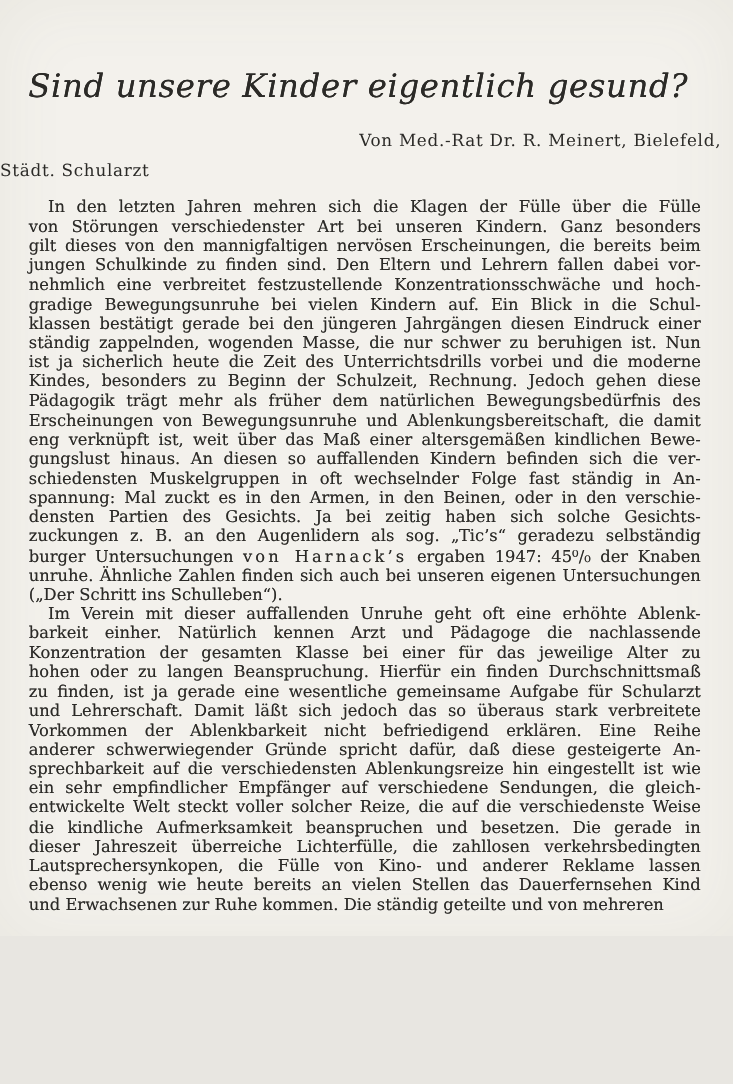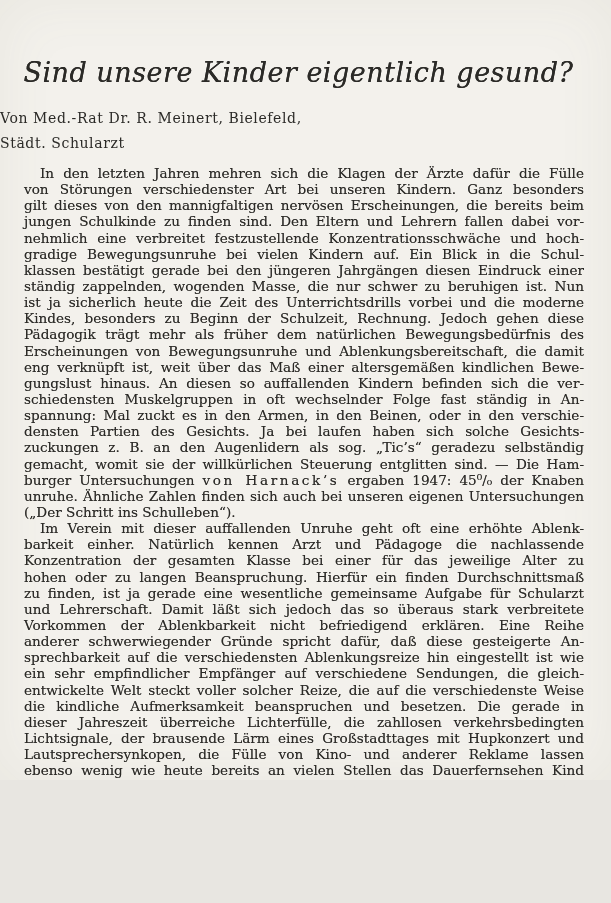--- a/index.html
+++ b/index.html
@@ -29,21 +29,21 @@
     font-size: 27px;
     line-height: 34px;
     letter-spacing: 0.5px;
     text-shadow: 0 0 0.4px currentColor;
   }
   .byline {
     position: absolute;
     top: 110px;
     left: 0;
     right: 10px;
-    text-align: left;
+    text-align: right;
     font-size: 14px;
     letter-spacing: 0.6px;
   }
   .byline-role {
     position: absolute;
     top: 135px;
     left: 0;
     right: 10px;
     text-align: left;
     font-size: 14px;
@@ -79,57 +79,55 @@
 </style>
 </head>
 <body>
 
 <div class="sheet" style="--paper: #f3f1ec; --ink: #2b2a27;">
   <div class="title">Sind unsere Kinder eigentlich gesund?</div>
   <div class="byline">Von Med.-Rat Dr. R. Meinert, Bielefeld,</div>
   <div class="byline-role">Städt. Schularzt</div>
   <div class="article">
       <div class="para">
-        <div class="line first">In den letzten Jahren mehren sich die Klagen der Ärzte dafür die Fülle</div>
+        <div class="line first">In den letzten Jahren mehren sich die Klagen der Fülle über die Fülle</div>
         <div class="line">von Störungen verschiedenster Art bei unseren Kindern. Ganz besonders</div>
         <div class="line">gilt dieses von den mannigfaltigen nervösen Erscheinungen, die bereits beim</div>
         <div class="line">jungen Schulkinde zu finden sind. Den Eltern und Lehrern fallen dabei vor-</div>
         <div class="line">nehmlich eine verbreitet festzustellende Konzentrationsschwäche und hoch-</div>
         <div class="line">gradige Bewegungsunruhe bei vielen Kindern auf. Ein Blick in die Schul-</div>
         <div class="line">klassen bestätigt gerade bei den jüngeren Jahrgängen diesen Eindruck einer</div>
         <div class="line">ständig zappelnden, wogenden Masse, die nur schwer zu beruhigen ist. Nun</div>
         <div class="line">ist ja sicherlich heute die Zeit des Unterrichtsdrills vorbei und die moderne</div>
         <div class="line">Kindes, besonders zu Beginn der Schulzeit, Rechnung. Jedoch gehen diese</div>
         <div class="line">Pädagogik trägt mehr als früher dem natürlichen Bewegungsbedürfnis des</div>
         <div class="line">Erscheinungen von Bewegungsunruhe und Ablenkungsbereitschaft, die damit</div>
         <div class="line">eng verknüpft ist, weit über das Maß einer altersgemäßen kindlichen Bewe-</div>
         <div class="line">gungslust hinaus. An diesen so auffallenden Kindern befinden sich die ver-</div>
         <div class="line">schiedensten Muskelgruppen in oft wechselnder Folge fast ständig in An-</div>
         <div class="line">spannung: Mal zuckt es in den Armen, in den Beinen, oder in den verschie-</div>
-        <div class="line">densten Partien des Gesichts. Ja bei laufen haben sich solche Gesichts-</div>
+        <div class="line">densten Partien des Gesichts. Ja bei zeitig haben sich solche Gesichts-</div>
         <div class="line">zuckungen z. B. an den Augenlidern als sog. „Tic’s“ geradezu selbständig</div>
-        <div class="line">gemacht, womit sie der willkürlichen Steuerung entglitten sind. — Die Ham-</div>
         <div class="line">burger Untersuchungen <span class="spaced">von Harnack’s</span> ergaben 1947: 45⁰/₀ der Knaben</div>
         <div class="line">unruhe. Ähnliche Zahlen finden sich auch bei unseren eigenen Untersuchungen</div>
         <div class="line para-end">(„Der Schritt ins Schulleben“).</div>
       </div>
       <div class="para">
         <div class="line first">Im Verein mit dieser auffallenden Unruhe geht oft eine erhöhte Ablenk-</div>
         <div class="line">barkeit einher. Natürlich kennen Arzt und Pädagoge die nachlassende</div>
         <div class="line">Konzentration der gesamten Klasse bei einer für das jeweilige Alter zu</div>
         <div class="line">hohen oder zu langen Beanspruchung. Hierfür ein finden Durchschnittsmaß</div>
         <div class="line">zu finden, ist ja gerade eine wesentliche gemeinsame Aufgabe für Schularzt</div>
         <div class="line">und Lehrerschaft. Damit läßt sich jedoch das so überaus stark verbreitete</div>
         <div class="line">Vorkommen der Ablenkbarkeit nicht befriedigend erklären. Eine Reihe</div>
         <div class="line">anderer schwerwiegender Gründe spricht dafür, daß diese gesteigerte An-</div>
         <div class="line">sprechbarkeit auf die verschiedensten Ablenkungsreize hin eingestellt ist wie</div>
         <div class="line">ein sehr empfindlicher Empfänger auf verschiedene Sendungen, die gleich-</div>
         <div class="line">entwickelte Welt steckt voller solcher Reize, die auf die verschiedenste Weise</div>
         <div class="line">die kindliche Aufmerksamkeit beanspruchen und besetzen. Die gerade in</div>
         <div class="line">dieser Jahreszeit überreiche Lichterfülle, die zahllosen verkehrsbedingten</div>
-        <div class="line">Lichtsignale, der brausende Lärm eines Großstadttages mit Hupkonzert und</div>
         <div class="line">Lautsprechersynkopen, die Fülle von Kino- und anderer Reklame lassen</div>
         <div class="line">ebenso wenig wie heute bereits an vielen Stellen das Dauerfernsehen Kind</div>
         <div class="line para-end">und Erwachsenen zur Ruhe kommen. Die ständig geteilte und von mehreren</div>
       </div>
     </div>
   <div class="pagenum">5</div>
 </div>
 
 </body></html>

